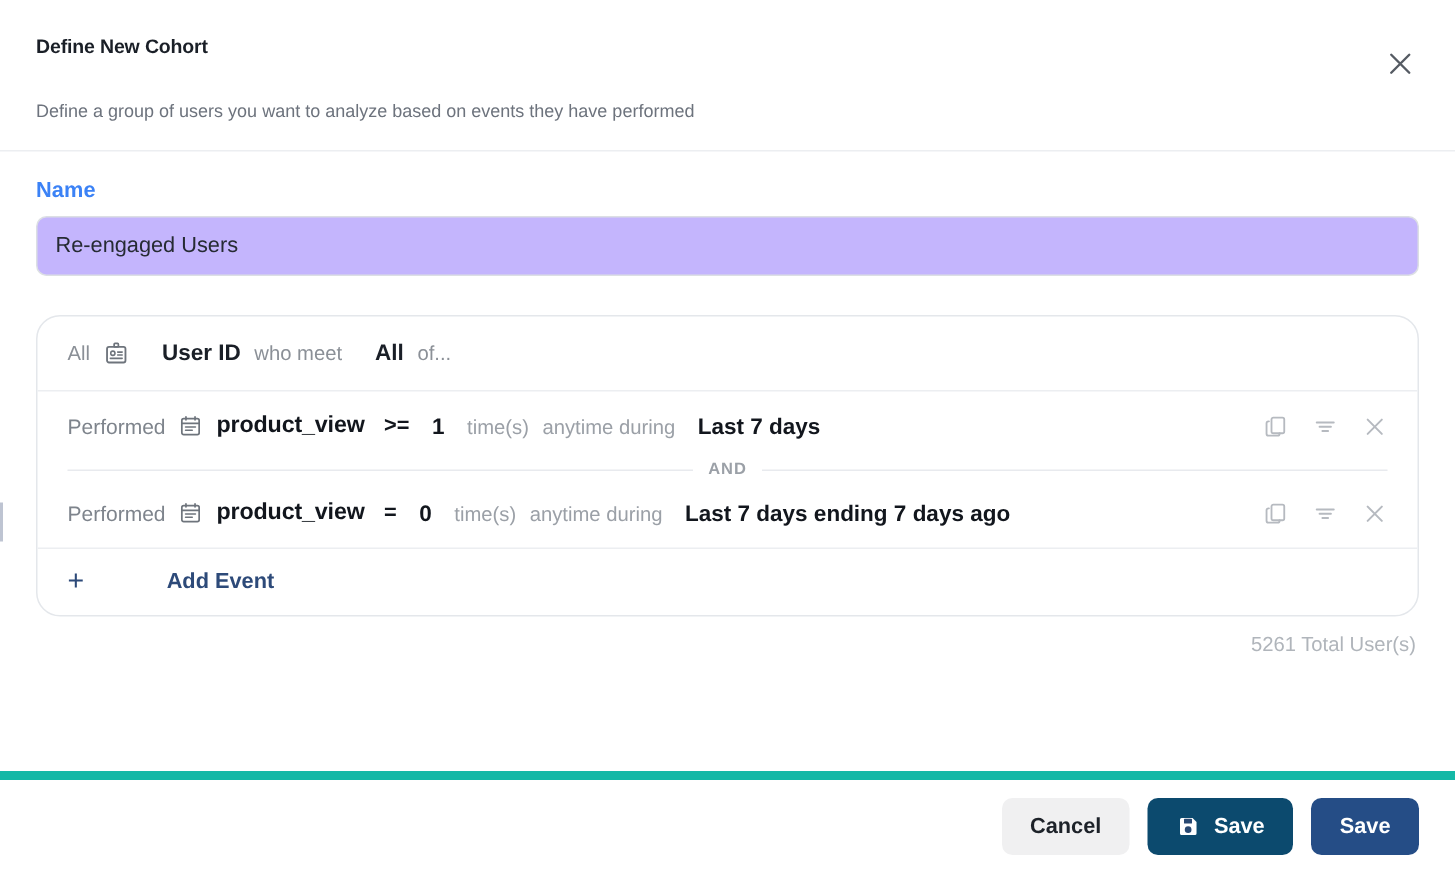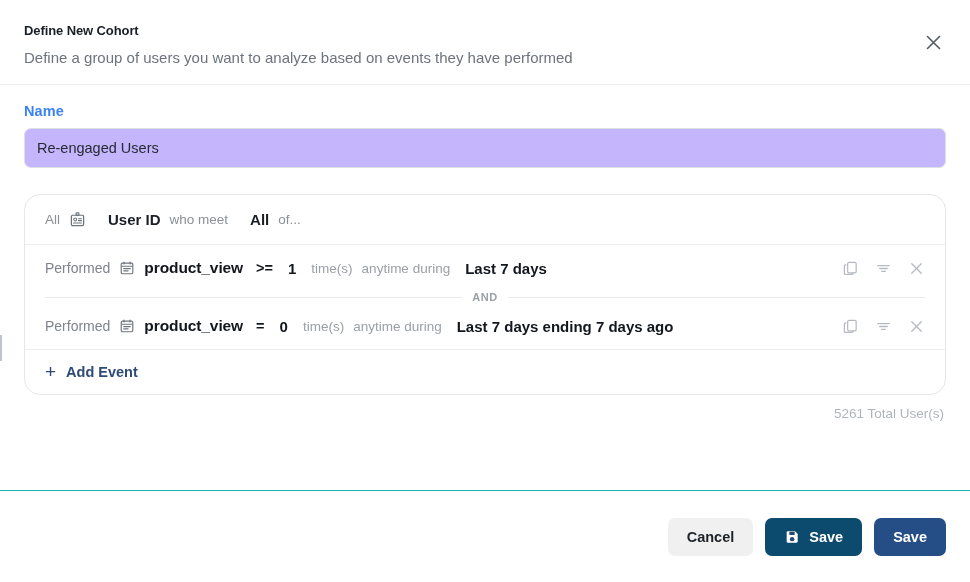--- a/index.html
+++ b/index.html
@@ -28,22 +28,22 @@
     flex: 0 0 auto;
   }
   .dlg-title {
     font-size: 13px;
     font-weight: bold;
     color: #1a1f27;
     letter-spacing: -0.1px;
     line-height: 22px;
   }
   .dlg-subtitle {
-    margin-top: 6px;
-    font-size: 15px;
+    margin-top: 22px;
+    font-size: 12px;
     color: #6d737d;
     line-height: 20px;
   }
   .close-btn {
     position: absolute;
     top: 29px;
     right: 24px;
     width: 26px;
     height: 26px;
     display: flex;
@@ -160,40 +160,41 @@
   .add-event-row .plus {
     color: #2d4a79;
     font-size: 19px;
     line-height: 16px;
     font-weight: normal;
   }
   .add-event-row .txt {
     color: #2d4a79;
     font-weight: bold;
     font-size: 14.5px;
+    margin-left: 45px;
   }
 
   .total-users {
     text-align: right;
     color: #b0b5bb;
     font-size: 13.5px;
     margin-top: 11px;
     padding-right: 2px;
   }
 
   
   .dlg-footer {
     flex: 0 0 auto;
-    border-top: 1px solid #14b8a6;
+    border-top: 6px solid #14b8a6;
     padding: 28px 24px;
     display: flex;
     justify-content: flex-end;
     align-items: center;
     gap: 12px;
-    height: 92px;
+    height: 68px;
   }
   .btn {
     height: 38px;
     border-radius: 7px;
     border: none;
     font-family: "Liberation Sans", sans-serif;
     font-size: 14.5px;
     font-weight: bold;
     cursor: pointer;
     display: inline-flex;

